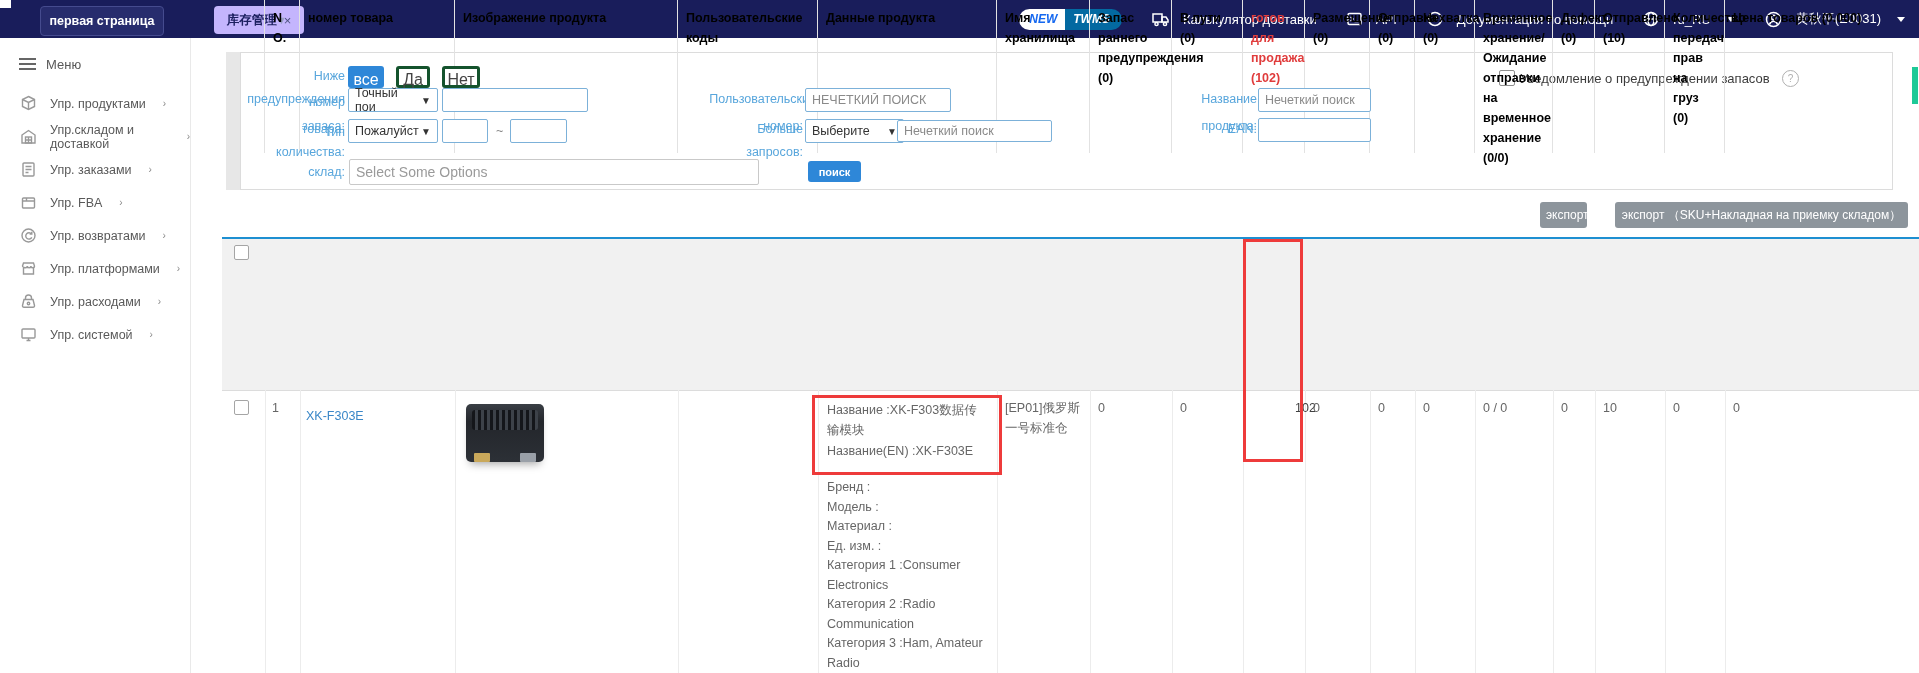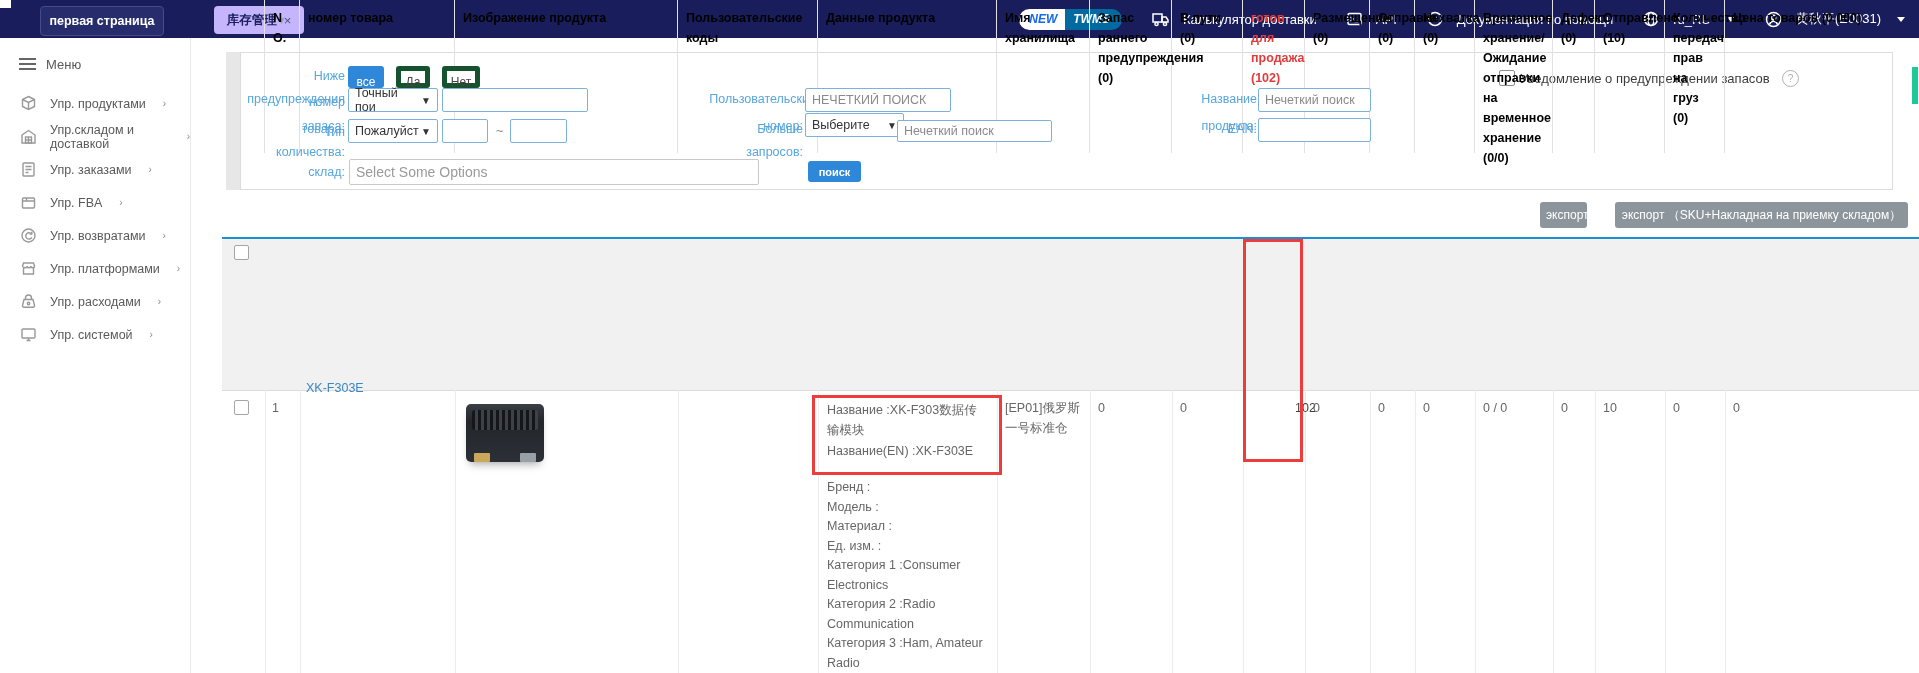--- a/index.html
+++ b/index.html
@@ -30,22 +30,22 @@
   .ham span{display:block;width:17px;height:2px;background:#666;margin:3px 0;}
   .snav{display:flex;flex-direction:column;}
   .sitem{display:flex;align-items:center;gap:13px;height:33px;padding-left:20px;color:#595959;
          font-size:12.5px;cursor:pointer;}
   .sitem svg{flex:0 0 auto;}
   .sarrow{color:#8a8a8a;font-size:10px;margin-left:4px;}
   
   .strip{left:226px;top:52px;width:14px;height:138px;background:#e7e7e7;}
   .panel{left:240px;top:52px;width:1653px;height:138px;background:#fff;border:1px solid #dcdcdc;box-sizing:border-box;}
   .flabel{position:absolute;color:#58a6dc;font-size:12.5px;white-space:nowrap;z-index:1;}
-  .fbtn{position:absolute;box-sizing:border-box;border:5px solid #14532d;background:#fff;color:#444;
-        font-size:12px;border-radius:3px;text-align:center;cursor:pointer;z-index:2;}
+  .fbtn{position:absolute;box-sizing:border-box;border:3px solid #14532d;background:#fff;color:#444;
+        font-size:16px;border-radius:3px;text-align:center;cursor:pointer;z-index:2;}
   .fbtn.on{background:#2e87d8;border-color:#2e87d8;color:#fff;}
   .fsel{position:absolute;box-sizing:border-box;border:1px solid #7cb1d9;background:#fff;color:#333;
         font-size:12.5px;border-radius:2px;display:flex;align-items:center;justify-content:space-between;
         padding:0 6px;cursor:pointer;z-index:2;}
   .fsel .v{color:#333;font-size:10px;}
   .finput{position:absolute;box-sizing:border-box;border:1px solid #7cb1d9;border-radius:2px;
           font-size:12.5px;padding:0 6px;color:#333;background:#fff;z-index:2;
           font-family:"Liberation Sans","DejaVu Sans",sans-serif;}
   .finput::placeholder{color:#8a8a8a;opacity:1;}
   .winput{border:1px solid #c9c9c9;font-size:14px;color:#333;}
@@ -259,21 +259,21 @@
 <input class="finput" style="left: 805px; top: 88px; width: 146px; height: 24px;" placeholder="НЕЧЕТКИЙ ПОИСК">
 <input class="finput" style="left: 1258px; top: 88px; width: 113px; height: 24px;" placeholder="Нечеткий поиск">
 
 <div class="fsel" style="left:348px;top:119px;width:90px;height:24px;">
   <span>Пожалуйст</span>
     <span class="v">▼</span>
 </div>
 <input class="finput" style="left: 442px; top: 119px; width: 46px; height: 24px;">
 <span class="flabel" style="left:496px;top:124px;color:#888;">~</span>
 <input class="finput" style="left: 510px; top: 119px; width: 57px; height: 24px;">
-<div class="fsel" style="left:805px;top:113px;width:99px;height:24px;gap:9px;">
+<div class="fsel" style="left:805px;top:119px;width:99px;height:24px;gap:9px;">
   <span>Выберите</span>
     <span class="v">▼</span>
 </div>
 <input class="finput" style="left: 897px; top: 120px; width: 155px; height: 22px;" placeholder="Нечеткий поиск">
 <input class="finput" style="left: 1258px; top: 118px; width: 113px; height: 24px;">
 
 <input class="finput winput" style="left: 349px; top: 159px; width: 410px; height: 26px;" placeholder="Select Some Options">
 <button class="searchbtn" style="left:808px;top:161px;width:53px;height:21px;">поиск</button>
 
 <div class="noticebox" style="left:1499px;top:70px;"></div>
@@ -321,21 +321,21 @@
 <div class="cellsep" style="left:1370px;"></div>
 <div class="cellsep" style="left:1415px;"></div>
 <div class="cellsep" style="left:1475px;"></div>
 <div class="cellsep" style="left:1553px;"></div>
 <div class="cellsep" style="left:1595px;"></div>
 <div class="cellsep" style="left:1665px;"></div>
 <div class="cellsep" style="left:1725px;"></div>
 
 <div class="cbx" style="left:234px;top:400px;"></div>
 <div class="td" style="left:272px;top:399px;">1</div>
-<div class="td skulink" style="left:306px;top:379px;text-align:center;">XK-F303E</div>
+<div class="td skulink" style="left:306px;top:407px;text-align:center;">XK-F303E</div>
 
 <div class="pimg">
   <div class="dev"></div>
     <div class="fins"></div>
     <div class="port"></div>
     <div class="port2"></div>
 </div>
 
 <div class="redframe" style="left:812px;top:395px;width:190px;height:80px;"></div>
 <div class="td" style="left:827px;top:401px;width:160px;">Название :XK-F303数据传输模块</div>

